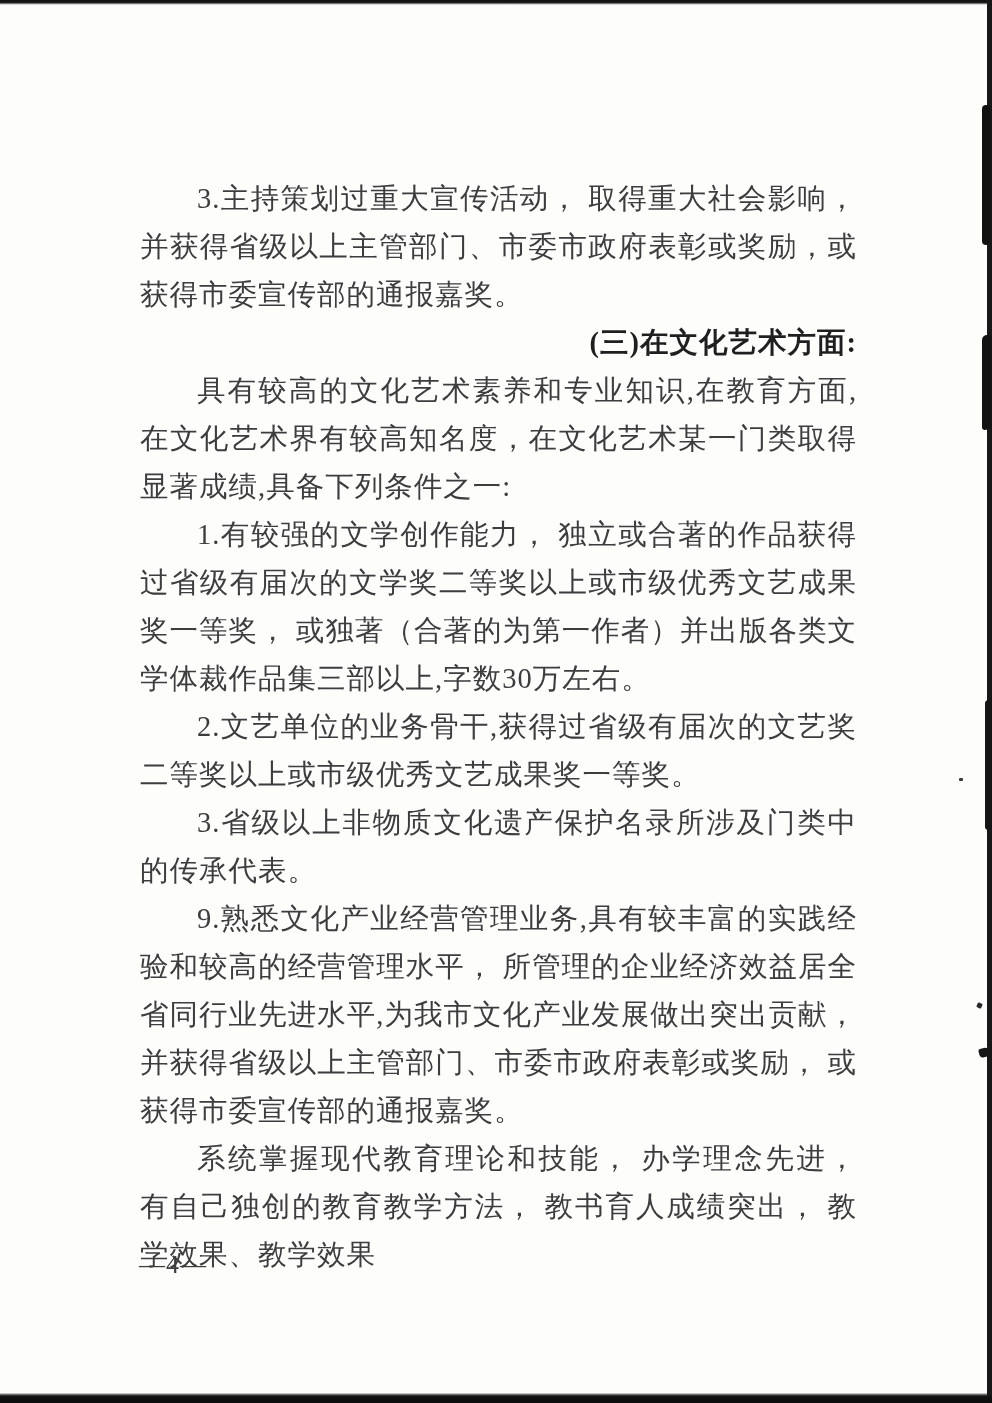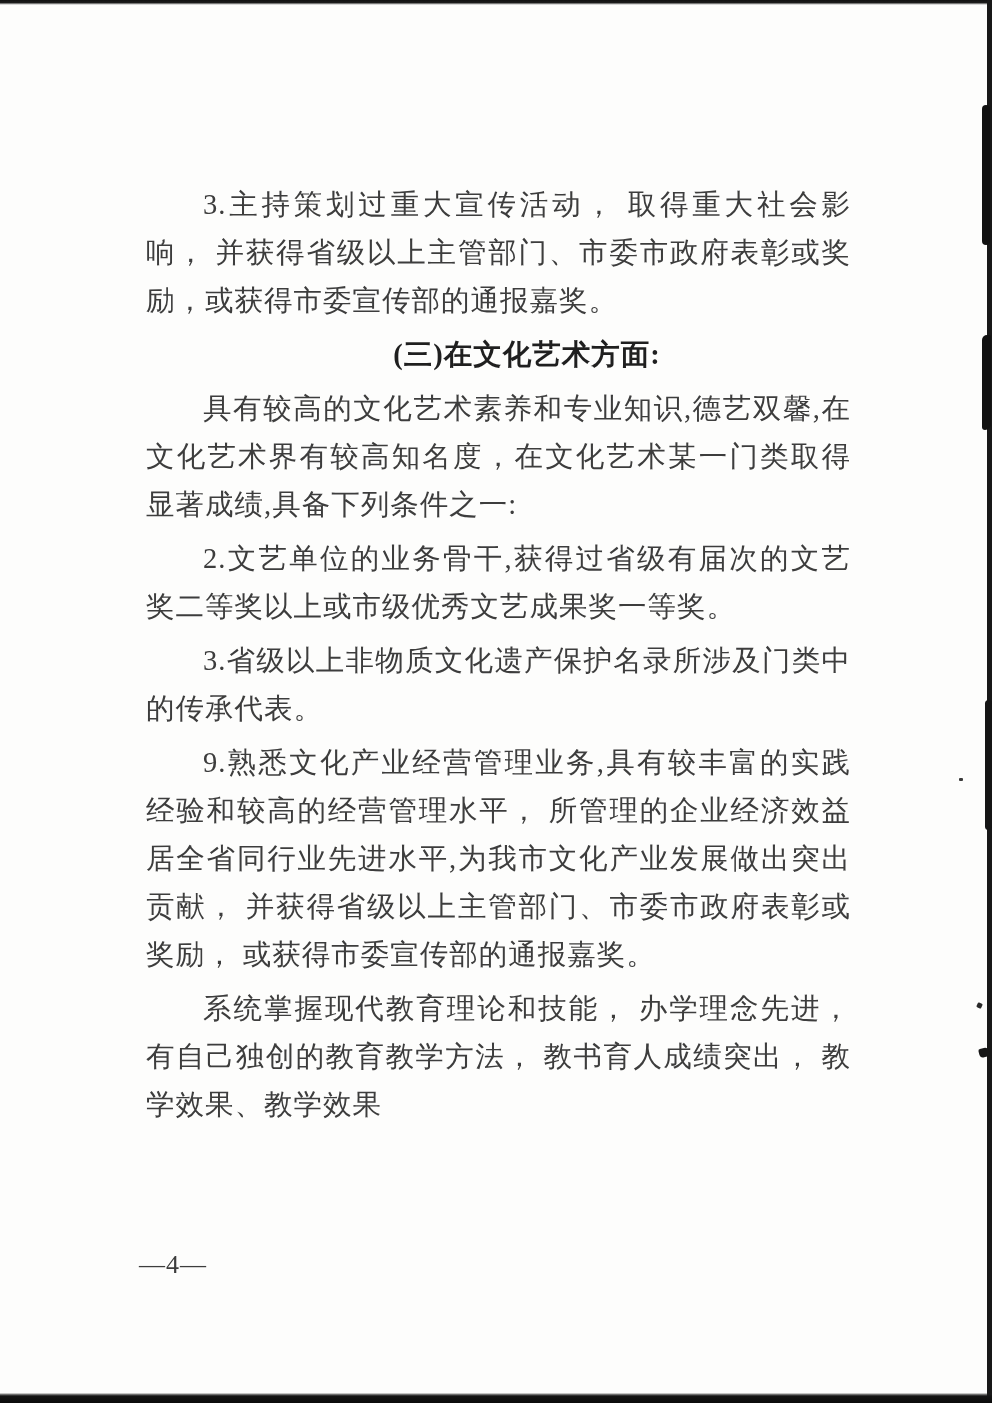--- a/index.html
+++ b/index.html
@@ -89,27 +89,27 @@
     left: 140px;
     top: 175px;
     width: 717px;
     font-size: 28.5px;
     line-height: 48px;
     letter-spacing: 1px;
     color: #3d3d3d;
     text-align: justify;
   }
   .content p {
-    margin: 6px;
+    margin: 0;
     text-indent: 2em;
   }
   .content p.heading {
     font-weight: 700;
     color: #1f1f1f;
-    text-align: center;
+    text-align: right;
   }
   .page-number {
     position: absolute;
     left: 139px;
     top: 1250px;
     font-size: 26px;
     letter-spacing: 1px;
     color: #3d3d3d;
   }
 </style>
@@ -124,20 +124,21 @@
 <div class="right-blob-2"></div>
 <div class="right-blob-3"></div>
 <div class="speck-1"></div>
 <div class="speck-2"></div>
 <div class="speck-3"></div>
 <div class="edge-bottom"></div>
 
 <div class="content">
   <p class="body">3.主持策划过重大宣传活动， 取得重大社会影响， 并获得省级以上主管部门、市委市政府表彰或奖励，或获得市委宣传部的通报嘉奖。</p>
   <p class="heading">(三)在文化艺术方面:</p>
-  <p class="body">具有较高的文化艺术素养和专业知识,德艺双馨,在文化艺术界有较高知名度，在文化艺术某一门类取得显著成绩,具备下列条件之一:</p>
+  <p class="body">具有较高的文化艺术素养和专业知识,在教育方面,在文化艺术界有较高知名度，在文化艺术某一门类取得显著成绩,具备下列条件之一:</p>
+  <p class="body">1.有较强的文学创作能力， 独立或合著的作品获得过省级有届次的文学奖二等奖以上或市级优秀文艺成果奖一等奖， 或独著（合著的为第一作者）并出版各类文学体裁作品集三部以上,字数30万左右。</p>
   <p class="body">2.文艺单位的业务骨干,获得过省级有届次的文艺奖二等奖以上或市级优秀文艺成果奖一等奖。</p>
   <p class="body">3.省级以上非物质文化遗产保护名录所涉及门类中的传承代表。</p>
   <p class="body">9.熟悉文化产业经营管理业务,具有较丰富的实践经验和较高的经营管理水平， 所管理的企业经济效益居全省同行业先进水平,为我市文化产业发展做出突出贡献， 并获得省级以上主管部门、市委市政府表彰或奖励， 或获得市委宣传部的通报嘉奖。</p>
   <p class="body">系统掌握现代教育理论和技能， 办学理念先进， 有自己独创的教育教学方法， 教书育人成绩突出， 教学效果、教学效果</p>
 </div>
 
 <div class="page-number">—4—</div>
 
 </body></html>

